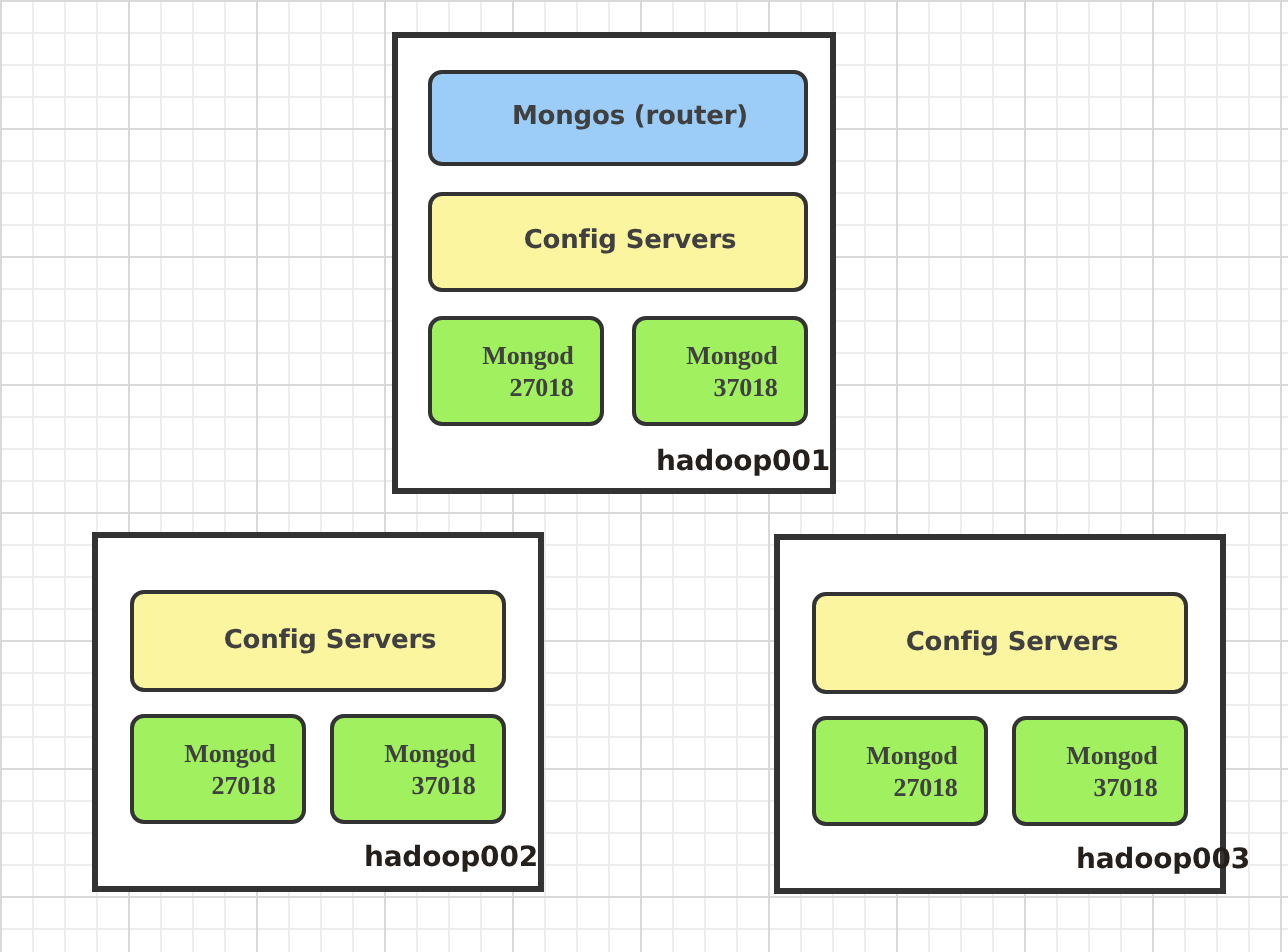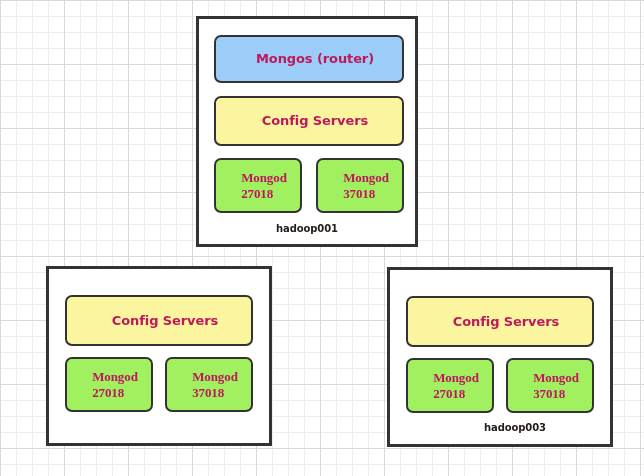--- a/index.html
+++ b/index.html
@@ -42,47 +42,47 @@
   }
 
   .node-box {
     position: absolute;
     box-sizing: border-box;
     border: 2px solid #333333;
     border-radius: 7px;
     display: flex;
     align-items: center;
     justify-content: center;
-    text-align: left;
+    text-align: right;
     font-weight: bold;
     font-size: 13px;
     line-height: 16px;
-    color: #be185d;
+    color: #404040;
     letter-spacing: -0.1px;
     padding-left: 12px;
   }
 
   .node-router {
     background-color: #9ccdf8;
   }
   .node-config {
     background-color: #fcf5a0;
   }
   .node-mongod {
     background-color: #a0f060;
     font-family: Liberation Serif, serif;
   }
 
   .host-label {
     position: absolute;
     width: 100%;
     left: 0;
-    text-align: center;
+    text-align: right;
     font-weight: bold;
-    font-size: 10px;
+    font-size: 14px;
     color: #26201c;
     letter-spacing: -0.1px;
   }
 
   .node-line2 {
     display: block;
   }
 </style>
 </head>
 <body>
@@ -129,20 +129,21 @@
       </div>
     </div>
 
     <div class="node-box node-mongod" style="left:116px; top:88px; width:88px; height:55px;">
       <div>
         <span class="node-line2">Mongod</span>
         <span class="node-line2">37018</span>
       </div>
     </div>
 
+    <div class="host-label" style="top:152px;">hadoop002</div>
   </div>
 
   <div class="host-box" style="left:387px; top:267px; width:226px; height:180px;">
 
     <div class="node-box node-config" style="left:16px; top:26px; width:188px; height:51px;">
       <span>Config Servers</span>
     </div>
 
     <div class="node-box node-mongod" style="left:16px; top:88px; width:88px; height:55px;">
       <div>

